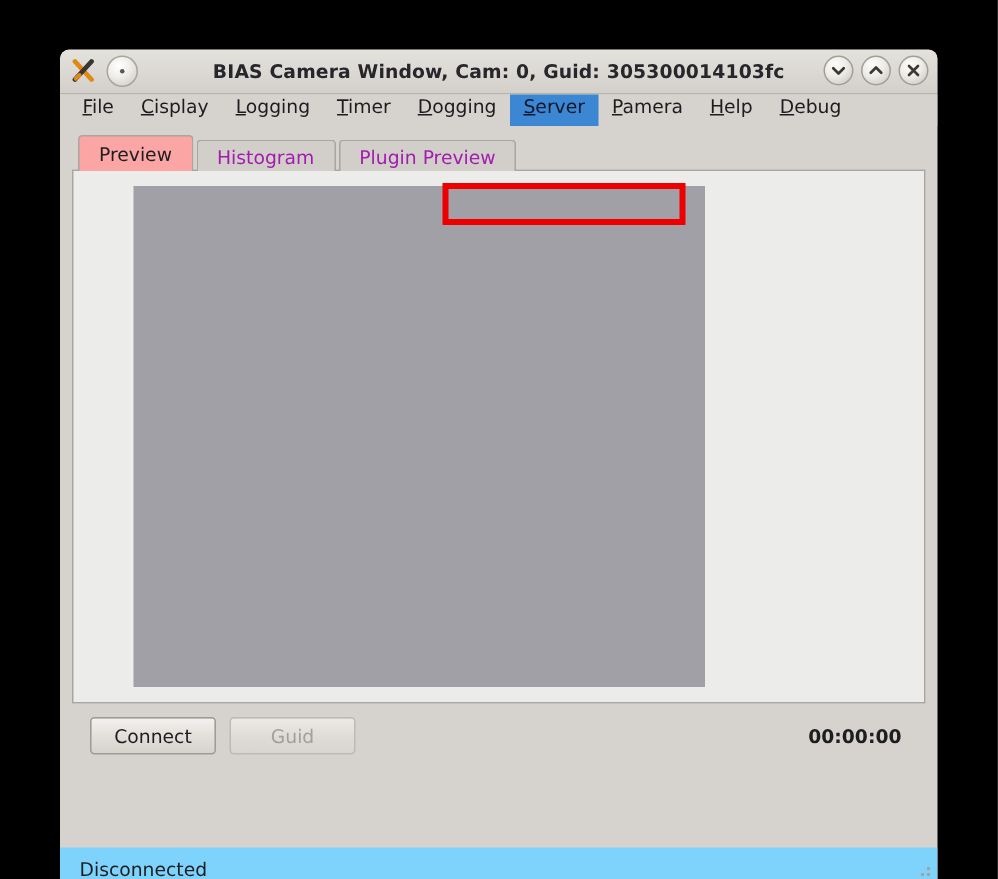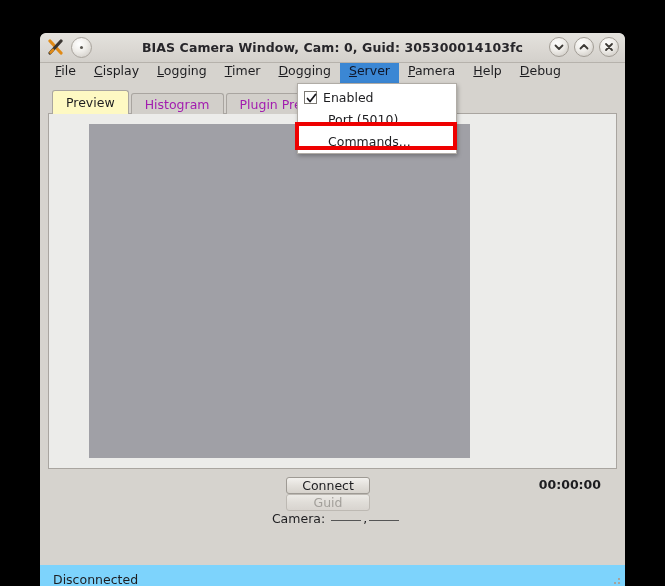--- a/index.html
+++ b/index.html
@@ -214,21 +214,21 @@
     color: #a21caf;
     background: #d2cfca;
     border: 1px solid #a9a5a0;
     border-bottom: none;
     border-top-left-radius: 3px;
     border-top-right-radius: 3px;
     margin-right: 2px;
     box-sizing: border-box;
   }
   .tab.selected {
-    background: #fef9c3;
+    background: #fca5a5;
     height: 24px;
     line-height: 23px;
     border-color: #a9a5a0;
     color: #1d1d20;
   }
 
   .tabpanel {
     background: #ececea;
     border: 1px solid #a9a5a0;
     height: 356px;
@@ -247,21 +247,20 @@
   }
 
   
   .controls {
     display: flex;
     align-items: center;
     padding: 8px 12px 0 12px;
     height: 34px;
     box-sizing: border-box;
     position: relative;
-    flex-direction: column;
   }
   .btn {
     height: 25px;
     min-width: 84px;
     font-size: 12.5px;
     color: #1d1d20;
     background: linear-gradient(to bottom, #f3f1ee 0%, #e3e0db 50%, #d6d2cc 100%);
     border: 1px solid #9e9a94;
     border-radius: 3px;
     display: flex;
@@ -407,55 +406,35 @@
         <div class="preview-image"></div>
       </div>
 
       <div class="controls">
         <div class="btn">
             <span>Connect</span>
           </div>
         <div class="btn disabled">
             <span>Guid</span>
           </div>
-        <div class="cam-label">
-          <span>Camera:</span>
-          <span class="cam-blank"></span><span>,</span><span class="cam-blank"></span>
-        </div>
         <div class="timer">00:00:00</div>
       </div>
 
     </div>
 
     <div class="statusbar">
       <span>Disconnected</span>
       <div class="resize-grip">
         <i style="left:9px; top:1px;"></i>
         <i style="left:5px; top:5px;"></i>
           <i style="left:9px; top:5px;"></i>
         <i style="left:1px; top:9px;"></i>
           <i style="left:5px; top:9px;"></i>
           <i style="left:9px; top:9px;"></i>
       </div>
     </div>
 
   </div>
 
-  <div class="dropdown">
-    <div class="dd-item">
-      <span class="checkbox">
-        <svg width="11" height="11" viewBox="0 0 11 11">
-          <path d="M1.5 5.5 L4 8.5 L9.5 1.5" fill="none" stroke="#16151a" stroke-width="1.7" stroke-linecap="round" stroke-linejoin="round"></path>
-        </svg>
-      </span>
-      <span class="dd-label">Enabled</span>
-    </div>
-    <div class="dd-item indent">
-      <span class="dd-label">Port (5010)...</span>
-    </div>
-    <div class="dd-item indent">
-      <span class="dd-label">Commands...</span>
-    </div>
-  </div>
 
   <div class="annot-box"></div>
 
 </div>
 
 </body></html>

